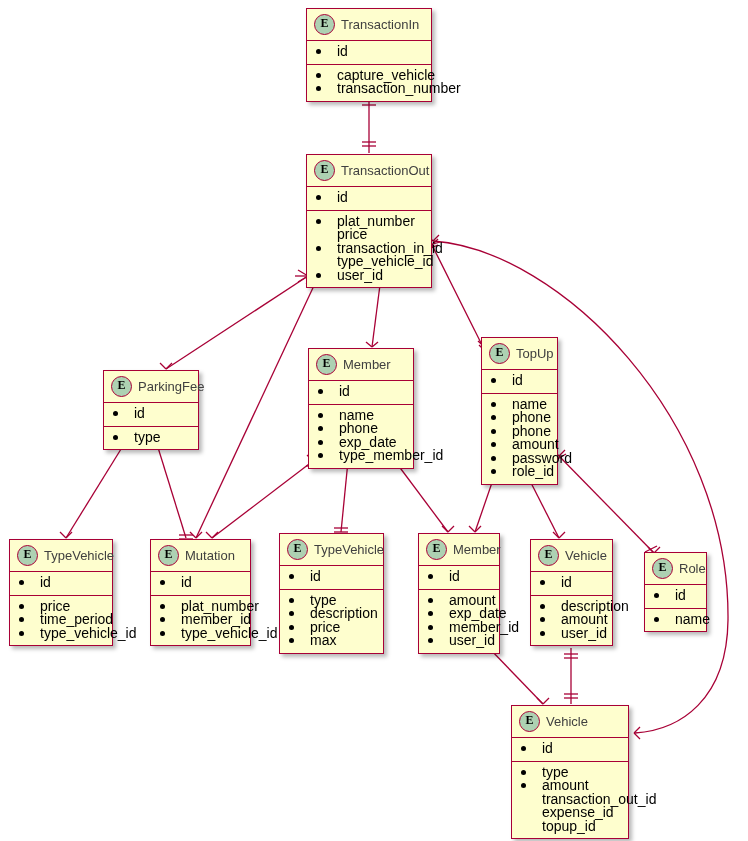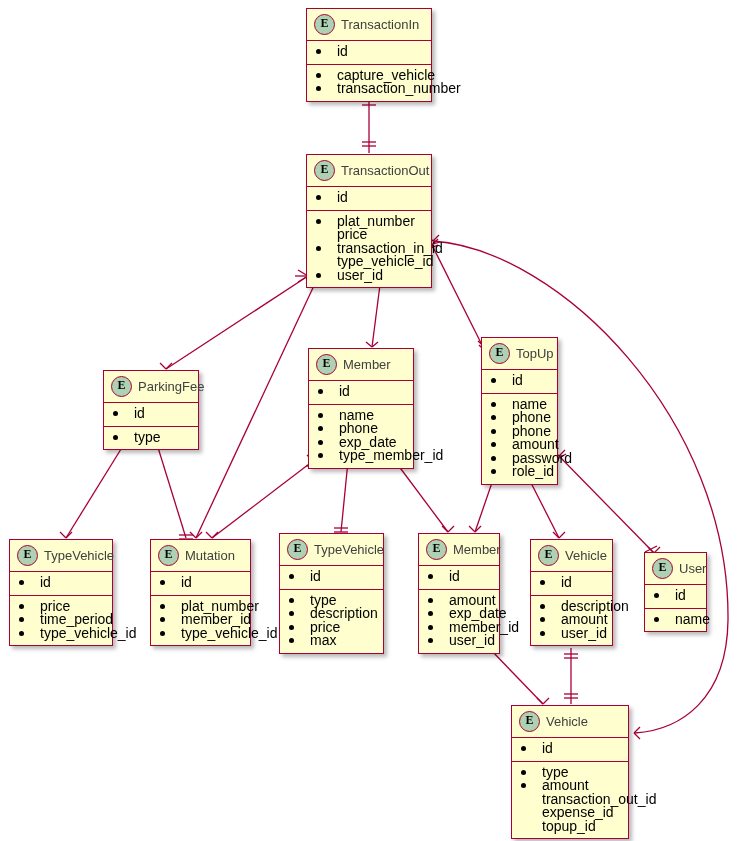--- a/index.html
+++ b/index.html
@@ -525,21 +525,21 @@
         </div>
         <div class="field">
           <span class="dot"></span>
           <span>user_id</span>
         </div>
       </div>
     </div>
     <div class="entity" style="left: 644px; top: 552px; width: 63px;">
       <div class="ent-header">
         <span class="ent-badge">E</span>
-        <span class="ent-title">User</span>
+        <span class="ent-title">Role</span>
       </div>
       <div class="ent-section">
         <div class="field">
           <span class="dot"></span>
           <span>id</span>
         </div>
       </div>
       <div class="ent-section">
         <div class="field">
           <span class="dot"></span>

